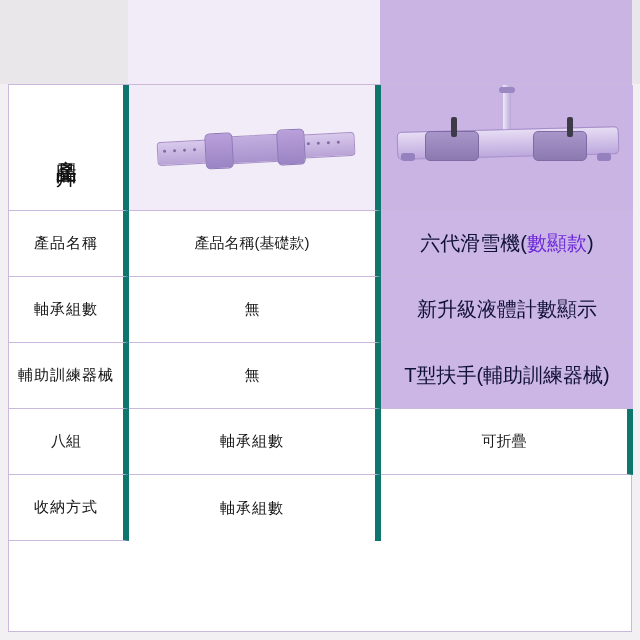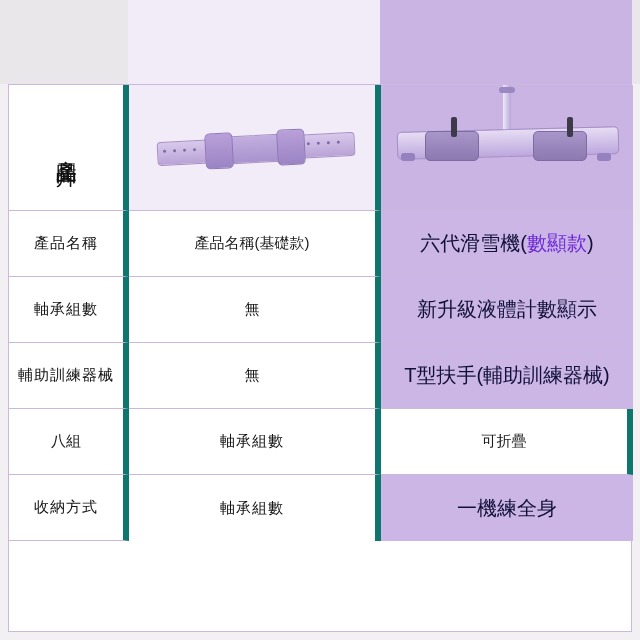--- a/index.html
+++ b/index.html
@@ -301,16 +301,15 @@
     <div class="cell col-a">無</div>
     <div class="cell col-b lastcol">T型扶手(輔助訓練器械)</div>
 
     <div class="cell col-a">八組</div>
     <div class="cell col-label">軸承組數</div>
 
     <div class="cell col-a">可折疊</div>
     <div class="cell col-label">收納方式</div>
 
     <div class="cell col-label lastrow">軸承組數</div>
-    <div class="cell col-b lastcol lastrow">一機練全身</div>
 
   </div>
 </div>
 
 </body></html>

